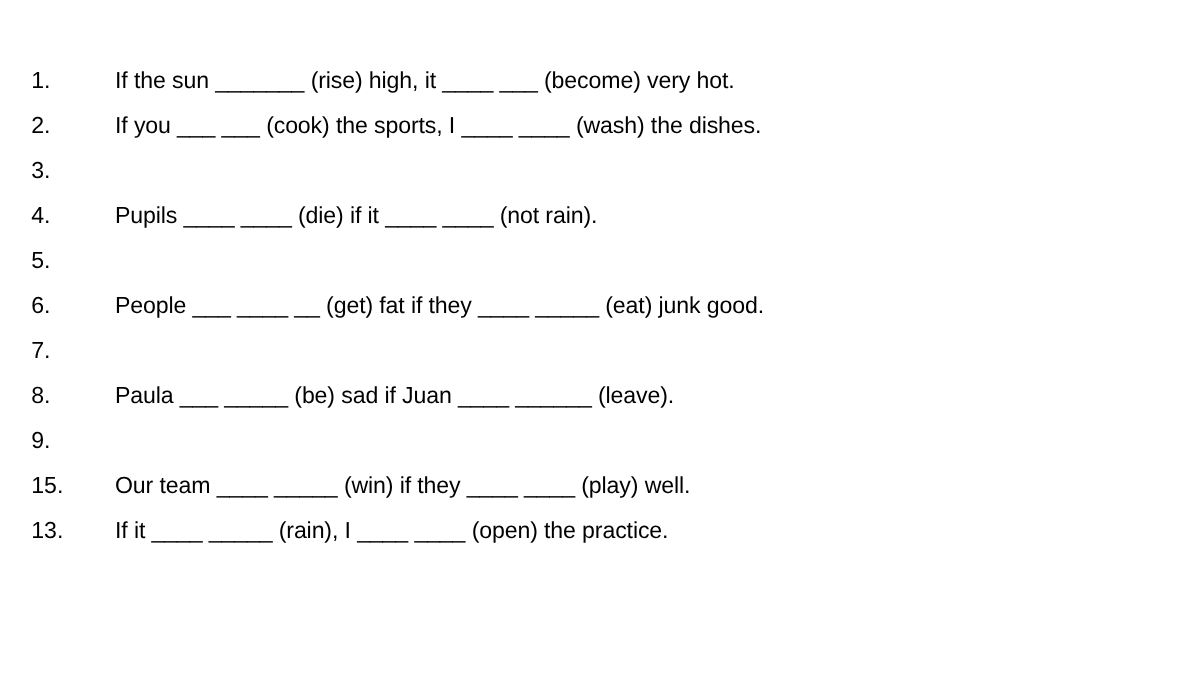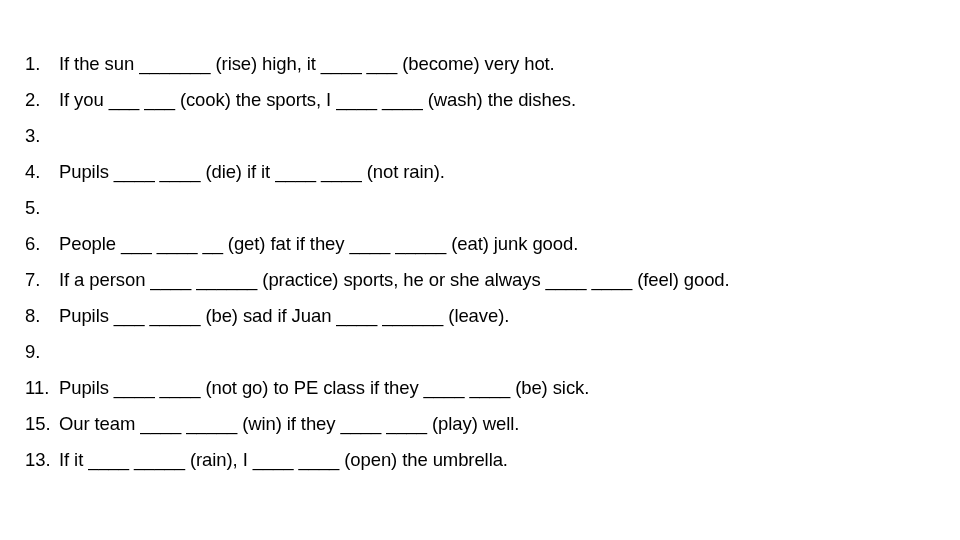--- a/index.html
+++ b/index.html
@@ -39,20 +39,21 @@
     display: inline-block;
     width: 34px;
     flex: 0 0 34px;
     text-align: left;
     font-size: 18.5px;
   }
   .item-text {
     display: inline-block;
     font-size: 18.5px;
     letter-spacing: -0.1px;
+    margin-left: 33px;
   }
 </style>
 </head>
 <body>
 
 <div class="page">
   <ol class="exercise-list">
 
     <li class="item">
       <span class="item-number">1.</span>
@@ -77,42 +78,37 @@
       <span class="item-number">5.</span>
     </li>
 
     <li class="item">
       <span class="item-number">6.</span>
       <span class="item-text">People ___ ____ __ (get) fat if they ____ _____ (eat) junk good.</span>
     </li>
 
     <li class="item">
       <span class="item-number">7.</span>
-      <span class="item-text">If a person ____ ______ (practice) sports, he or she always ____ ____ (feel) good.</span>
     </li>
 
     <li class="item">
       <span class="item-number">8.</span>
-      <span class="item-text">Pupils ___ _____ (be) sad if Juan ____ ______ (leave).</span>
+      <span class="item-text">Paula ___ _____ (be) sad if Juan ____ ______ (leave).</span>
     </li>
 
     <li class="item">
       <span class="item-number">9.</span>
     </li>
 
 
-    <li class="item">
-      <span class="item-number">11.</span>
-      <span class="item-text">Pupils ____ ____ (not go) to PE class if they ____ ____ (be) sick.</span>
-    </li>
 
     <li class="item">
       <span class="item-number">15.</span>
       <span class="item-text">Our team ____ _____ (win) if they ____ ____ (play) well.</span>
     </li>
 
     <li class="item">
       <span class="item-number">13.</span>
-      <span class="item-text">If it ____ _____ (rain), I ____ ____ (open) the umbrella.</span>
+      <span class="item-text">If it ____ _____ (rain), I ____ ____ (open) the practice.</span>
     </li>
 
   </ol>
 </div>
 
 </body></html>

